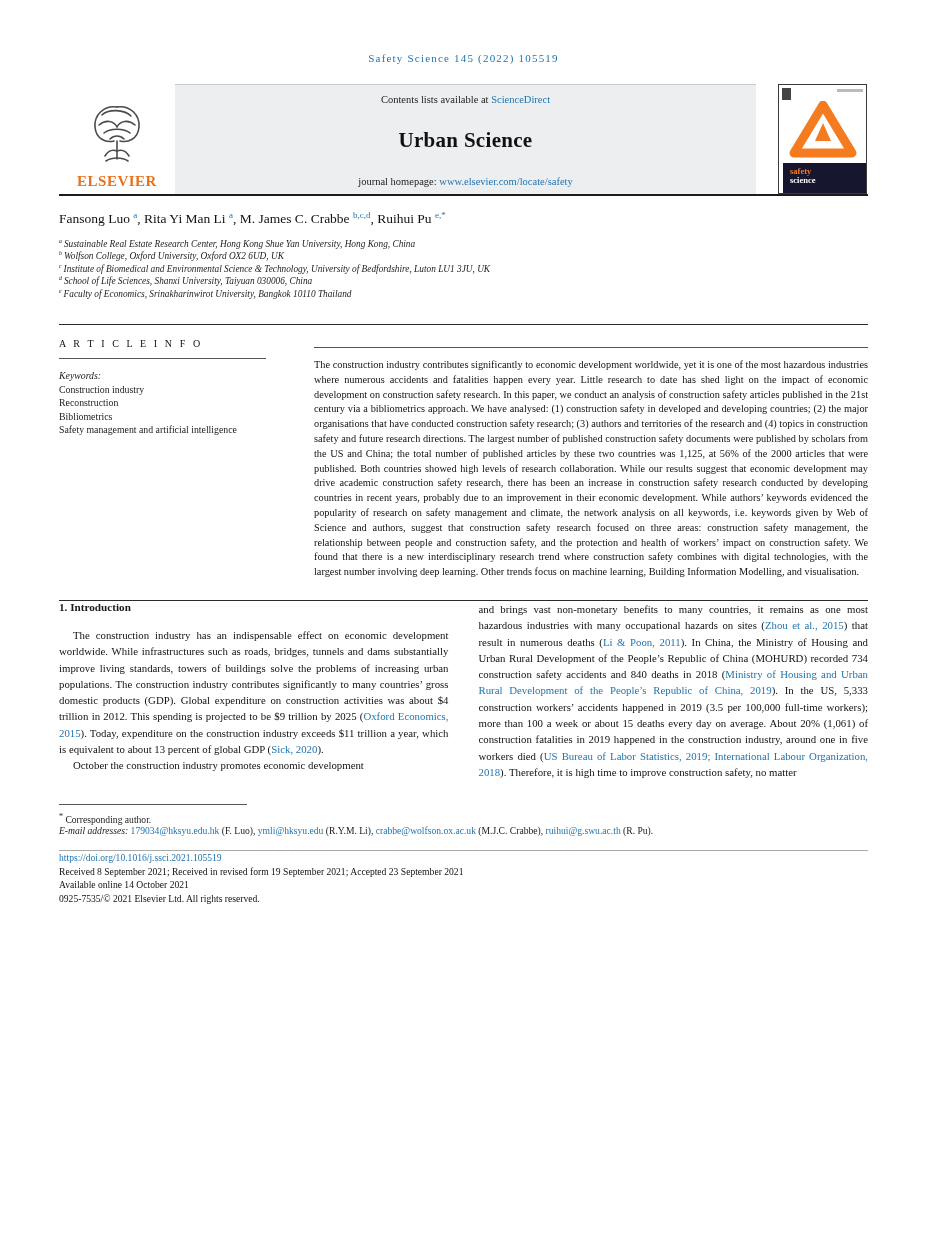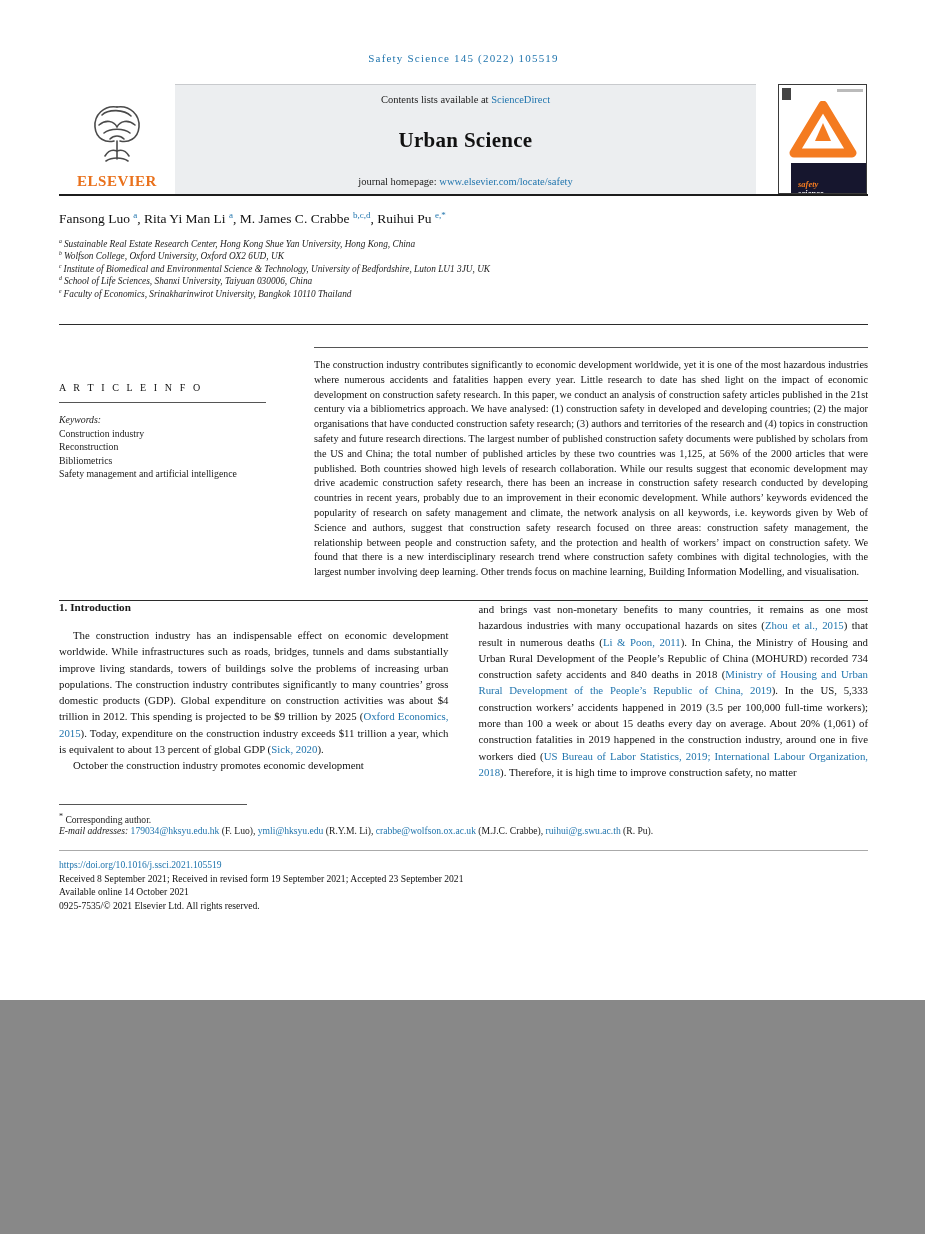--- a/index.html
+++ b/index.html
@@ -6,21 +6,21 @@
     --link:#1f74ad;
     --accent:#e9711c;
     --rule:#2b2b2b;
     --cover-orange:#f47b20;
     --cover-dark:#16162e;
     --headerbox:#eceef0;
   }
   *{margin:0;padding:0;box-sizing:border-box;}
   body{background:#888;display:flex;justify-content:center;font-family:"Liberation Serif","DejaVu Serif",serif;}
   .page{
-    width:925px;height:1000px;background:#fff;color:#1a1a1a;
+    width:925px;height:1234px;background:#fff;color:#1a1a1a;
     padding:52px 57px 0 59px;position:relative;overflow:hidden;
   }
   a,.lnk{color:var(--link);text-decoration:none;cursor:pointer;}
   sup{font-size:0.62em;line-height:0;}
 
   
   .journal-ref{text-align:center;font-size:11px;letter-spacing:1.2px;color:var(--link);}
 
   
   .header-band{display:flex;margin-top:20px;border-bottom:2px solid #1c1c1c;height:112px;}
@@ -30,22 +30,22 @@
   .center-box{flex:1;background:var(--headerbox);border-top:1px solid #c8cacd;margin-right:22px;
     display:flex;flex-direction:column;align-items:center;justify-content:space-between;padding:9px 0 7px;}
   .contents-line{font-size:10.5px;color:#222;}
   .journal-title{font-size:21px;font-weight:bold;letter-spacing:0.3px;color:#111;}
   .homepage-line{font-size:10.5px;color:#222;}
   .cover-col{width:90px;display:flex;align-items:flex-end;}
   .cover{width:89px;height:110px;border:1px solid #3a3a3a;background:#fff;position:relative;overflow:hidden;}
   .cover .barmark{position:absolute;top:3px;left:3px;width:9px;height:12px;background:#444;}
   .cover .toptext{position:absolute;top:4px;right:3px;width:26px;height:3px;background:#bbb;}
   .cover .tri{position:absolute;top:16px;left:10px;}
-  .cover .band{position:absolute;bottom:0;left:12px;right:0;height:30px;background:var(--cover-dark);
-    color:var(--cover-orange);font-size:8.5px;line-height:9px;font-weight:bold;padding:17px 0 0 7px;font-style:italic;}
+  .cover .band{position:absolute;bottom:0;left:4px;right:0;height:30px;background:var(--cover-dark);
+    color:var(--cover-orange);font-size:8.5px;line-height:9px;font-weight:bold;padding:4px 0 0 7px;}
   .cover .band .w2{color:#fff;}
 
   
   .title-row{position:relative;margin-top:50px;}
   .article-title{font-size:19.5px;font-weight:normal;line-height:27.5px;max-width:640px;color:#111;}
   .check-badge{position:absolute;right:2px;top:-20px;width:46px;height:46px;border:1px solid #c9c9c9;border-radius:4px;
     background:#fdfdfd;display:flex;flex-direction:column;align-items:center;justify-content:center;gap:2px;}
   .check-badge .ring{width:16px;height:16px;border-radius:50%;
     background:conic-gradient(#e2574c 0 25%,#f2a33a 25% 50%,#7ab648 50% 75%,#4aa6dd 75% 100%);position:relative;}
   .check-badge .ring::after{content:"";position:absolute;inset:4px;border-radius:50%;background:#fdfdfd;}
@@ -54,21 +54,21 @@
   
   .authors{margin-top:15px;font-size:13.5px;color:#111;}
   .authors sup{font-size:9px;}
   .affiliations{margin-top:11px;}
   .affil-line{font-size:9.3px;font-style:italic;line-height:12.4px;color:#222;}
   .affil-line sup{margin-right:2px;}
 
   
   .info-abstract{margin-top:24px;border-top:1px solid var(--rule);border-bottom:1px solid var(--rule);
     display:flex;padding:13px 0 20px;}
-  .info-col{width:207px;margin-right:48px;flex-shrink:0;margin-top:44px;}
+  .info-col{width:207px;margin-right:48px;flex-shrink:0;}
   .abs-col{flex:1;}
   .sec-head{font-size:10px;letter-spacing:2.6px;color:#111;}
   .sec-head-rule{border-bottom:1px solid #555;margin:9px 0 10px;}
   .kw-label{font-size:9.8px;font-style:italic;line-height:13.5px;}
   .kw-item{font-size:9.8px;line-height:13.5px;}
   .abstract-text{font-size:10.3px;line-height:14.8px;text-align:justify;color:#111;}
 
   
   .body-cols{display:flex;gap:30px;}
   .bcol{flex:1;min-width:0;}
@@ -76,21 +76,21 @@
   .bpara{font-size:10.8px;line-height:16.3px;text-align:justify;color:#111;}
   .bpara.indent{text-indent:14px;}
   .bpara + .bpara{margin-top:0;}
 
   
   .footnote{margin-top:24px;}
   .footnote-rule{width:188px;border-top:1px solid #555;margin-bottom:6px;}
   .fn-line{font-size:9.6px;line-height:11px;}
   .fn-line .em{font-style:italic;}
   .fn-line .star{font-size:8px;vertical-align:super;}
-  .bottom-block{margin-top:14px;border-top:1px solid #aaa;padding-top:7px;}
+  .bottom-block{margin-top:14px;border-top:1px solid #aaa;}
   .bt-line{font-size:9.6px;line-height:13.5px;color:#111;}
 </style>
 </head>
 <body>
 
 <div class="page">
 
   <div class="journal-ref">Safety Science 145 (2022) 105519</div>
 
   <div class="header-band">

